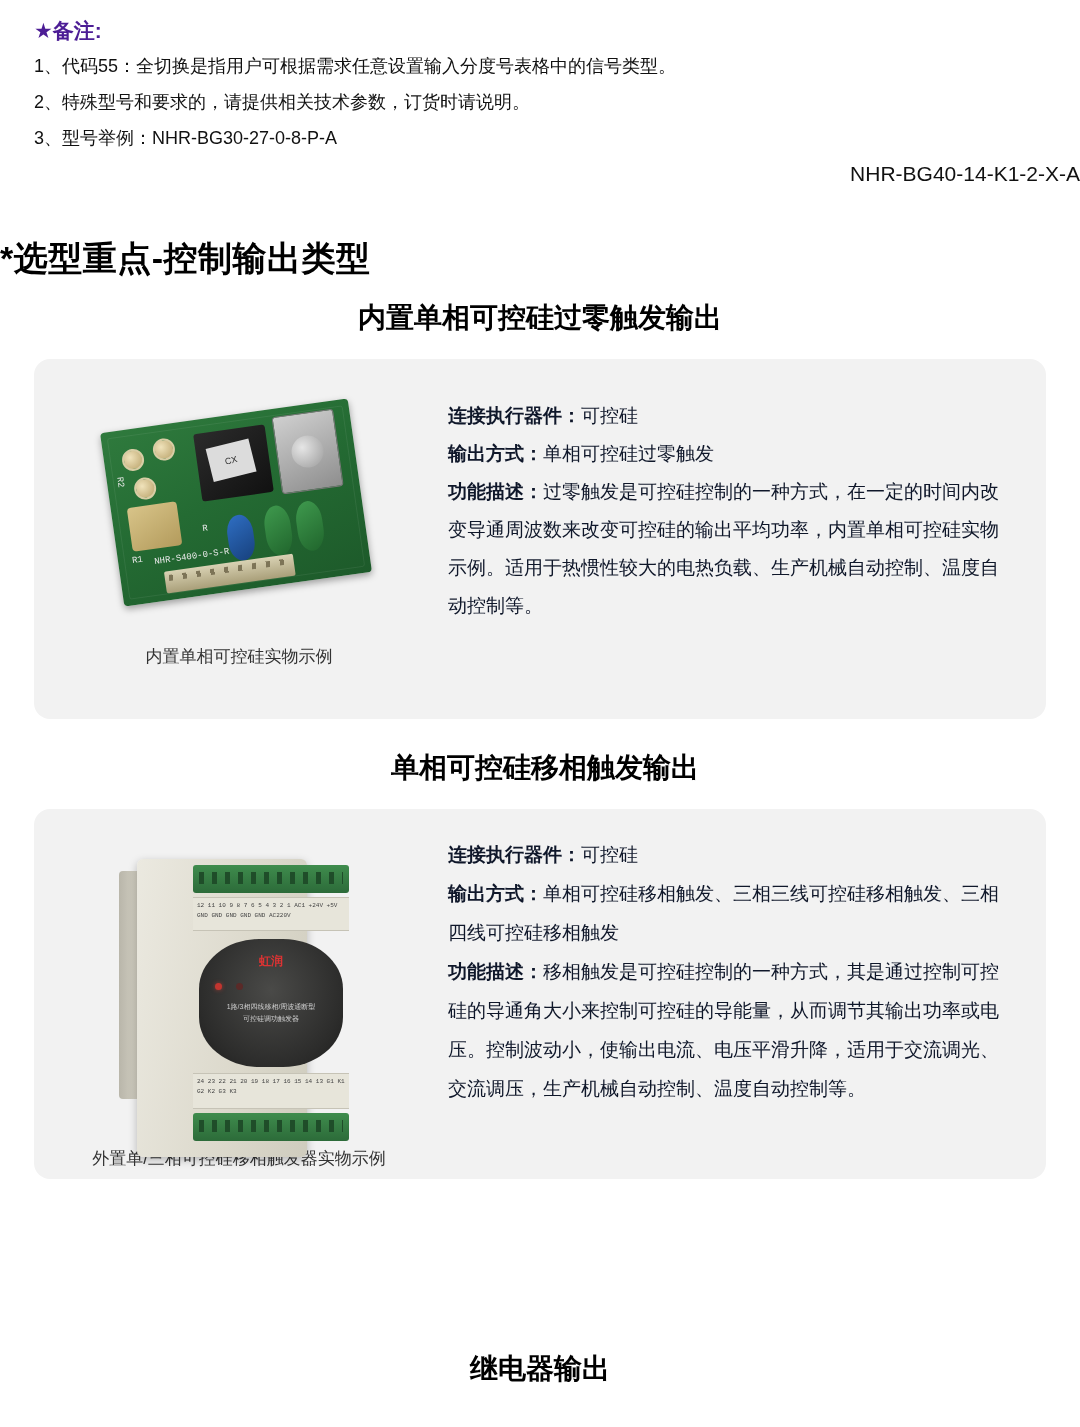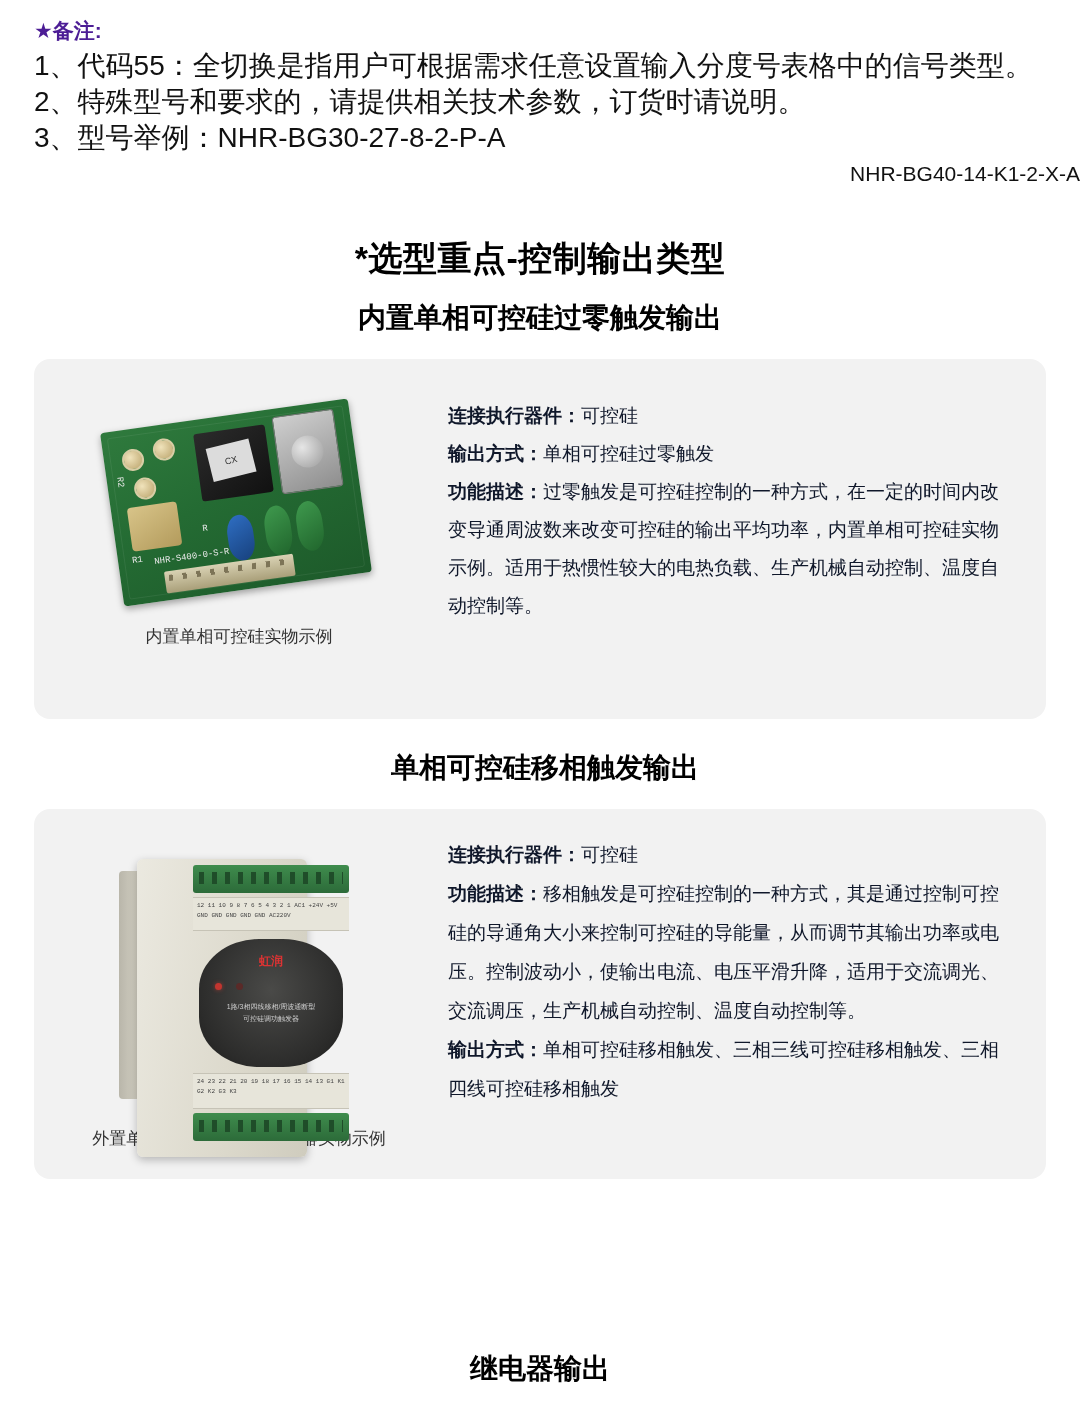--- a/index.html
+++ b/index.html
@@ -21,37 +21,37 @@
   .notes {
     padding: 14px 0 0 34px;
   }
   .notes-title {
     font-size: 21px;
     font-weight: 700;
     line-height: 34px;
     color: #4c1d95;
   }
   .note-line {
-    font-size: 28px;
+    font-size: 18px;
     line-height: 36px;
     color: #111;
     white-space: nowrap;
   }
   .note-indent {
     font-size: 21px;
     line-height: 36px;
     color: #111;
     padding-left: 175px;
     white-space: nowrap;
     text-align: right;
   }
 
   
   .main-heading {
-    text-align: center;
+    text-align: left;
     font-size: 34px;
     font-weight: 700;
     color: #000;
     margin-top: 44px;
     letter-spacing: 0.5px;
   }
   .sub-heading {
     text-align: center;
     font-size: 28px;
     font-weight: 700;
@@ -79,21 +79,21 @@
     flex: 0 0 410px;
     display: flex;
     flex-direction: column;
     align-items: center;
     padding-top: 14px;
   }
   .panel-caption {
     font-size: 17px;
     color: #333;
     text-align: left;
-    margin-top: 0;
+    margin-top: 20px;
   }
   .panel-right {
     flex: 1 1 auto;
     padding: 38px 30px 0 4px;
   }
   .spec-row {
     font-size: 19px;
     line-height: 38px;
     color: #0f172a;
   }
@@ -345,21 +345,21 @@
     color: #000;
   }
 </style>
 </head>
 <body>
 
 <div class="notes">
   <div class="notes-title">★备注:</div>
   <div class="note-line">1、代码55：全切换是指用户可根据需求任意设置输入分度号表格中的信号类型。</div>
   <div class="note-line">2、特殊型号和要求的，请提供相关技术参数，订货时请说明。</div>
-  <div class="note-line">3、型号举例：NHR-BG30-27-8-2-P-A</div>
+  <div class="note-line">3、型号举例：NHR-BG30-27-0-8-P-A</div>
   <div class="note-indent">NHR-BG40-14-K1-2-X-A</div>
 </div>
 
 <div class="main-heading">*选型重点-控制输出类型</div>
 
 <div class="sub-heading">内置单相可控硅过零触发输出</div>
 
 <div class="panel panel-1">
   <div class="panel-left">
     <div class="board-wrap">
@@ -423,21 +423,21 @@
       </div>
     </div>
     <div class="panel-caption">外置单/三相可控硅移相触发器实物示例</div>
   </div>
 
   <div class="panel-right">
     <div class="spec-row">
       <span class="spec-label">连接执行器件：</span><span class="spec-value">可控硅</span>
     </div>
     <div class="spec-row">
+      <span class="spec-label">输出方式：</span><span class="spec-value">单相可控硅移相触发、三相三线可控硅移相触发、三相四线可控硅移相触发</span>
+    </div>
+    <div class="spec-row">
       <span class="spec-label">功能描述：</span><span class="spec-value">移相触发是可控硅控制的一种方式，其是通过控制可控硅的导通角大小来控制可控硅的导能量，从而调节其输出功率或电压。控制波动小，使输出电流、电压平滑升降，适用于交流调光、交流调压，生产机械自动控制、温度自动控制等。</span>
-    </div>
-    <div class="spec-row">
-      <span class="spec-label">输出方式：</span><span class="spec-value">单相可控硅移相触发、三相三线可控硅移相触发、三相四线可控硅移相触发</span>
     </div>
   </div>
 </div>
 
 <div class="bottom-heading">继电器输出</div>
 
 </body></html>

